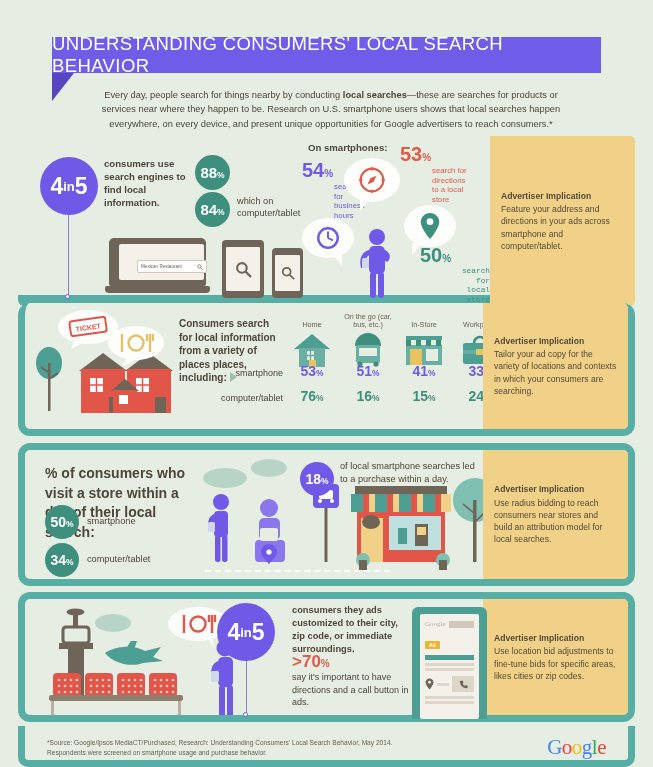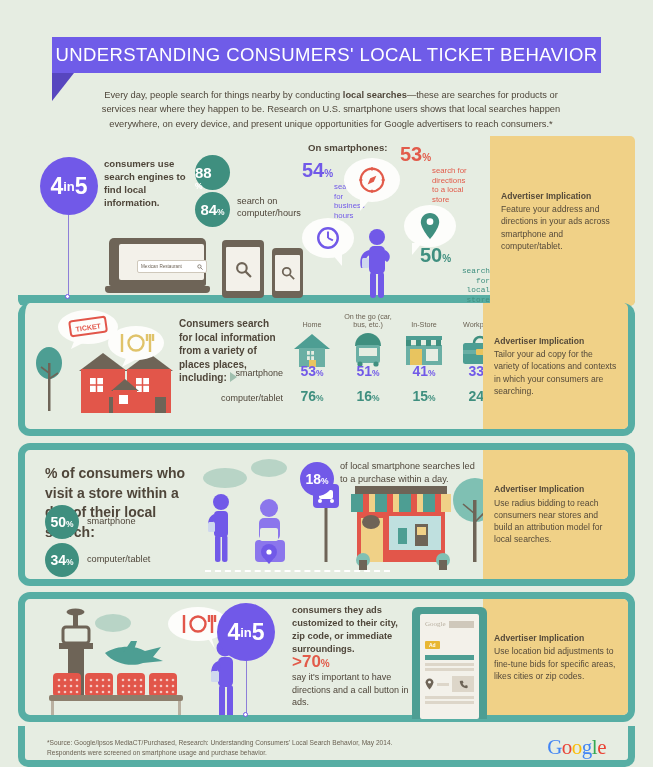--- a/index.html
+++ b/index.html
@@ -62,21 +62,21 @@
     font-weight:bold; line-height:1;
   }
   #c4in5a { position:absolute; left:40px; top:157px; width:58px; height:58px; font-size:23px; }
   #c4in5a .sm { font-size:13px; }
   .stem { position:absolute; width:1px; background:#8d7fd8; }
   .stem-dot { position:absolute; width:5px; height:5px; border-radius:50%; border:1px solid #7159e8; background:#fff; }
 
   .lead { position:absolute; left:104px; top:158px; width:88px; font-size:9.6px; font-weight:bold; line-height:1.35; color:#4f463a; }
 
   .tcirc { border-radius:50%; background:#3f8f7f; color:#fff; display:flex; align-items:baseline; justify-content:center; font-weight:bold;}
-  #t88 { position:absolute; left:195px; top:155px; width:35px; height:35px; font-size:15px; padding-top:9px;flex-direction:column;}
+  #t88 { position:absolute; left:195px; top:155px; width:35px; height:35px; font-size:15px; padding-top:9px;}
   #t84 { position:absolute; left:195px; top:192px; width:35px; height:35px; font-size:15px; padding-top:9px;}
   .tcirc .pc { font-size:8.5px; }
   .tlbl { position:absolute; font-size:9.2px; line-height:1.3; color:#4f463a; }
   #l88 { left:237px; top:159px; }
   #l84 { left:237px; top:196px; }
 
   .onsp { position:absolute; left:308px; top:142px; font-size:9.6px; font-weight:bold; color:#4f463a;}
   .stat { position:absolute; text-align:left; }
   .stat .num { font-weight:bold; line-height:1; }
   .stat .sub { font-size:7.8px; line-height:1.25; margin-top:2px;padding-left:32px; }
@@ -145,21 +145,21 @@
   .foot-txt { position:absolute; left:22px; top:12px; font-size:6.6px; line-height:1.5; color:#6b6253;}
   .glogo { position:absolute; right:22px; top:9px; font-family:"Liberation Serif", serif; font-size:21px; letter-spacing:-.5px;}
   .glogo .b{color:#4285f4}.glogo .r{color:#ea4335}.glogo .y{color:#fbbc05}.glogo .g{color:#34a853}
 </style>
 </head>
 <body>
 
 <div class="page">
 
   <div class="header-wrap">
-    <div class="header-bar">UNDERSTANDING CONSUMERS' LOCAL TICKET BEHAVIOR</div>
+    <div class="header-bar">UNDERSTANDING CONSUMERS' LOCAL SEARCH BEHAVIOR</div>
     <div class="header-tab"></div>
   </div>
   <div class="intro">
     <span>Every day, people search for things nearby by conducting </span><b>local searches</b><span>—these are searches for products or services near where they happen to be. Research on U.S. smartphone users shows that local searches happen everywhere, on every device, and present unique opportunities for Google advertisers to reach consumers.*</span>
   </div>
 
   <div class="sec" id="sec1">
     <div class="sec-inner">
       <div class="band"></div>
       <div class="imp">
@@ -178,21 +178,21 @@
   <div class="lead">consumers use search engines to find local information.</div>
 
   <div class="tcirc" id="t88">
     <span>88</span>
       <span class="pc">%</span>
   </div>
   <div class="tcirc" id="t84">
     <span>84</span>
       <span class="pc">%</span>
   </div>
-  <div class="tlbl" id="l84" style="width:90px;">search on computer/hours</div>
+  <div class="tlbl" id="l84" style="width:90px;">which on computer/tablet</div>
 
   <div class="onsp">On smartphones:</div>
 
   <div class="stat" id="s54">
     <div class="num"><span>54</span><span class="pct-sm">%</span></div>
     <div class="sub">search for business hours</div>
   </div>
   <div class="stat" id="s53">
     <div class="num"><span>53</span><span class="pct-sm">%</span></div>
     <div class="sub">search for directions to a local store</div>

